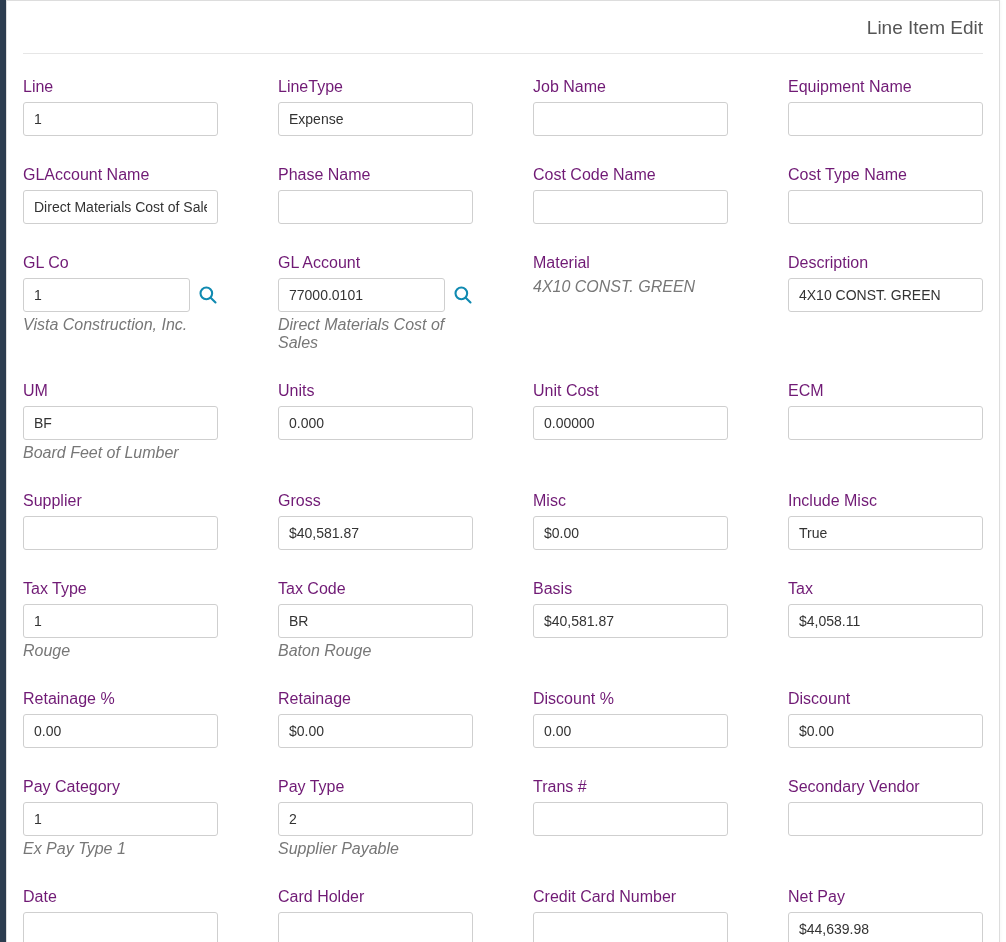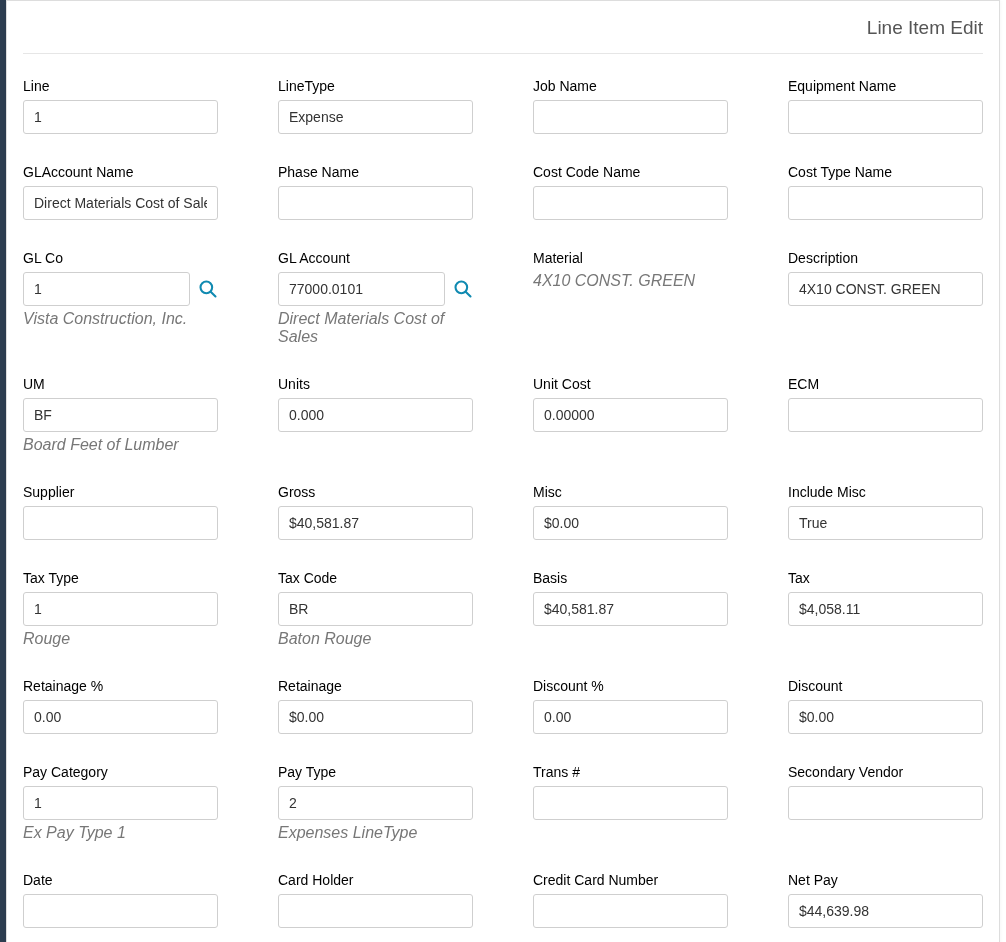--- a/index.html
+++ b/index.html
@@ -41,22 +41,22 @@
 
     .grid {
       display: grid;
       grid-template-columns: repeat(4, 1fr);
       column-gap: 60px;
       row-gap: 30px;
     }
 
     .field label {
       display: block;
-      font-size: 14px;
-      color: #000000;
+      font-size: 16px;
+      color: #701a75;
       margin-bottom: 6px;
       font-weight: 400;
     }
 
     .input-row {
       display: flex;
       align-items: center;
     }
 
     input[type="text"] {
@@ -259,21 +259,21 @@
     </div>
 
     <div class="field">
       <label>Pay Category</label>
       <input type="text" value="1" style="">
       <div class="helper">Ex Pay Type 1</div>
     </div>
     <div class="field">
       <label>Pay Type</label>
       <input type="text" value="2" style="">
-      <div class="helper">Expenses LineType</div>
+      <div class="helper">Supplier Payable</div>
     </div>
     <div class="field">
       <label>Trans #</label>
       <input type="text" value="" style="">
     </div>
     <div class="field">
       <label>Secondary Vendor</label>
       <input type="text" value="" style="">
     </div>
 

